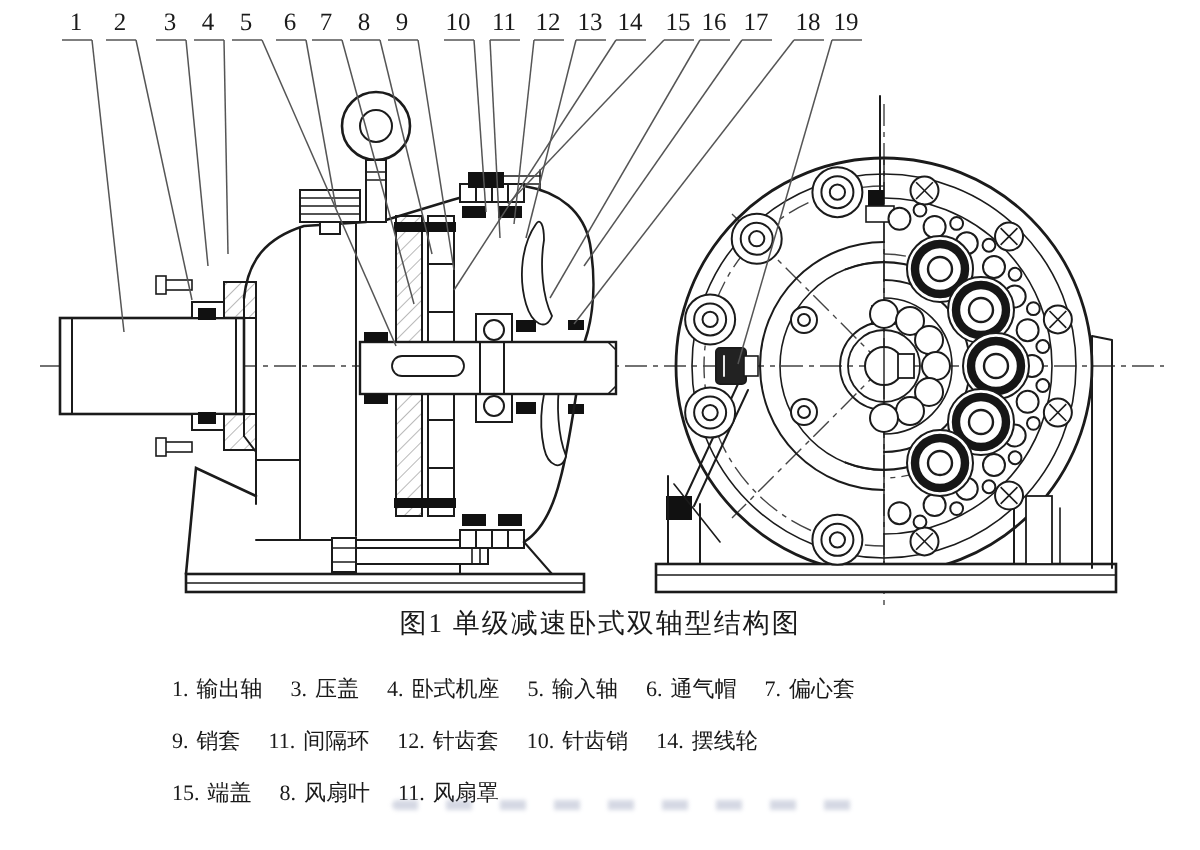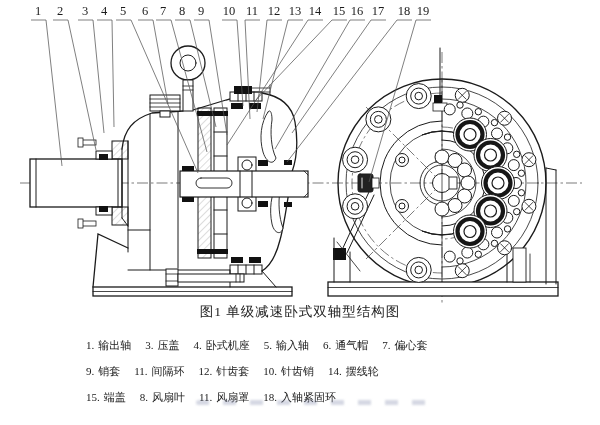--- a/index.html
+++ b/index.html
@@ -412,18 +412,17 @@
         <span class="part"><span class="pno">11.</span><span class="pnm">间隔环</span></span>
         <span class="part"><span class="pno">12.</span><span class="pnm">针齿套</span></span>
         <span class="part"><span class="pno">10.</span><span class="pnm">针齿销</span></span>
         <span class="part"><span class="pno">14.</span><span class="pnm">摆线轮</span></span>
       </div>
     <div class="pline">
 
     <span class="part"><span class="pno">15.</span><span class="pnm">端盖</span></span>
         <span class="part"><span class="pno">8.</span><span class="pnm">风扇叶</span></span>
         <span class="part"><span class="pno">11.</span><span class="pnm">风扇罩</span></span>
-        <span class="part"><span class="pno">18.</span><span class="pnm">入轴紧固环</span></span>
       </div>
   </div>
 
   <div class="watermark"></div>
 </div>
 
 </body></html>

